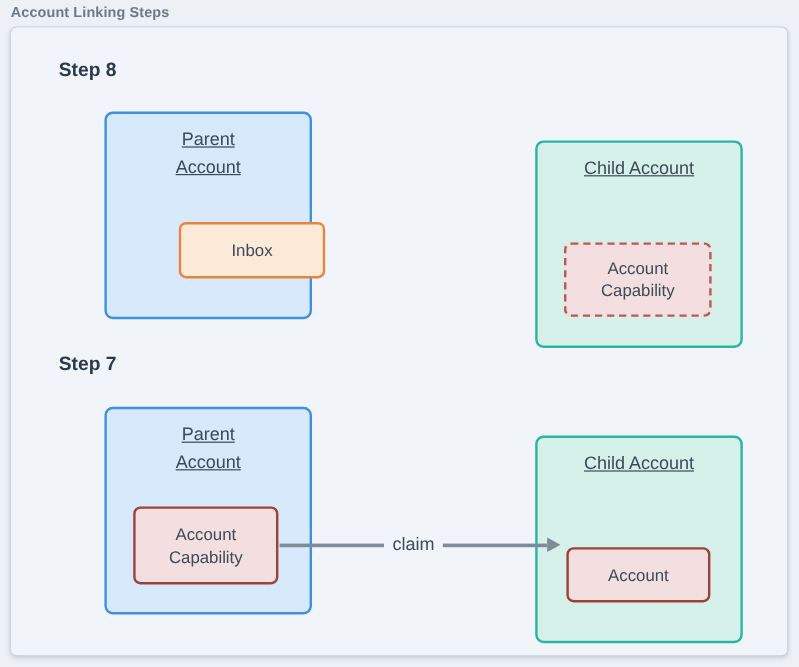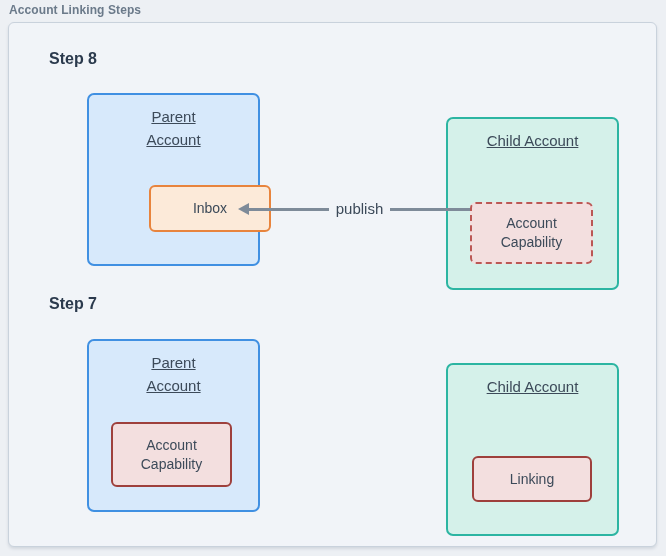--- a/index.html
+++ b/index.html
@@ -79,37 +79,37 @@
     </div>
   </div>
 
   <div class="outer-box child s1">
     <div class="box-title">Child Account</div>
     <div class="inner-box cap-dashed">
       <span>Account Capability</span>
     </div>
   </div>
 
-  <div class="arrow a1">
-    <span class="head left"></span>
-    <span class="line"></span>
-    <span class="arrow-label">publish</span>
-    <span class="line"></span>
-  </div>
 
   <div class="step-heading s2">Step 7</div>
 
   <div class="outer-box parent s2">
     <div class="box-title">Parent Account</div>
     <div class="inner-box cap-solid">
       <span>Account Capability</span>
     </div>
   </div>
 
   <div class="outer-box child s2">
     <div class="box-title">Child Account</div>
     <div class="inner-box account">
-      <span>Linking</span>
+      <span>Account</span>
     </div>
   </div>
 
+  <div class="arrow a2">
+    <span class="line"></span>
+    <span class="arrow-label">claim</span>
+    <span class="line"></span>
+    <span class="head right"></span>
+  </div>
 
 </div>
 
 </body></html>

